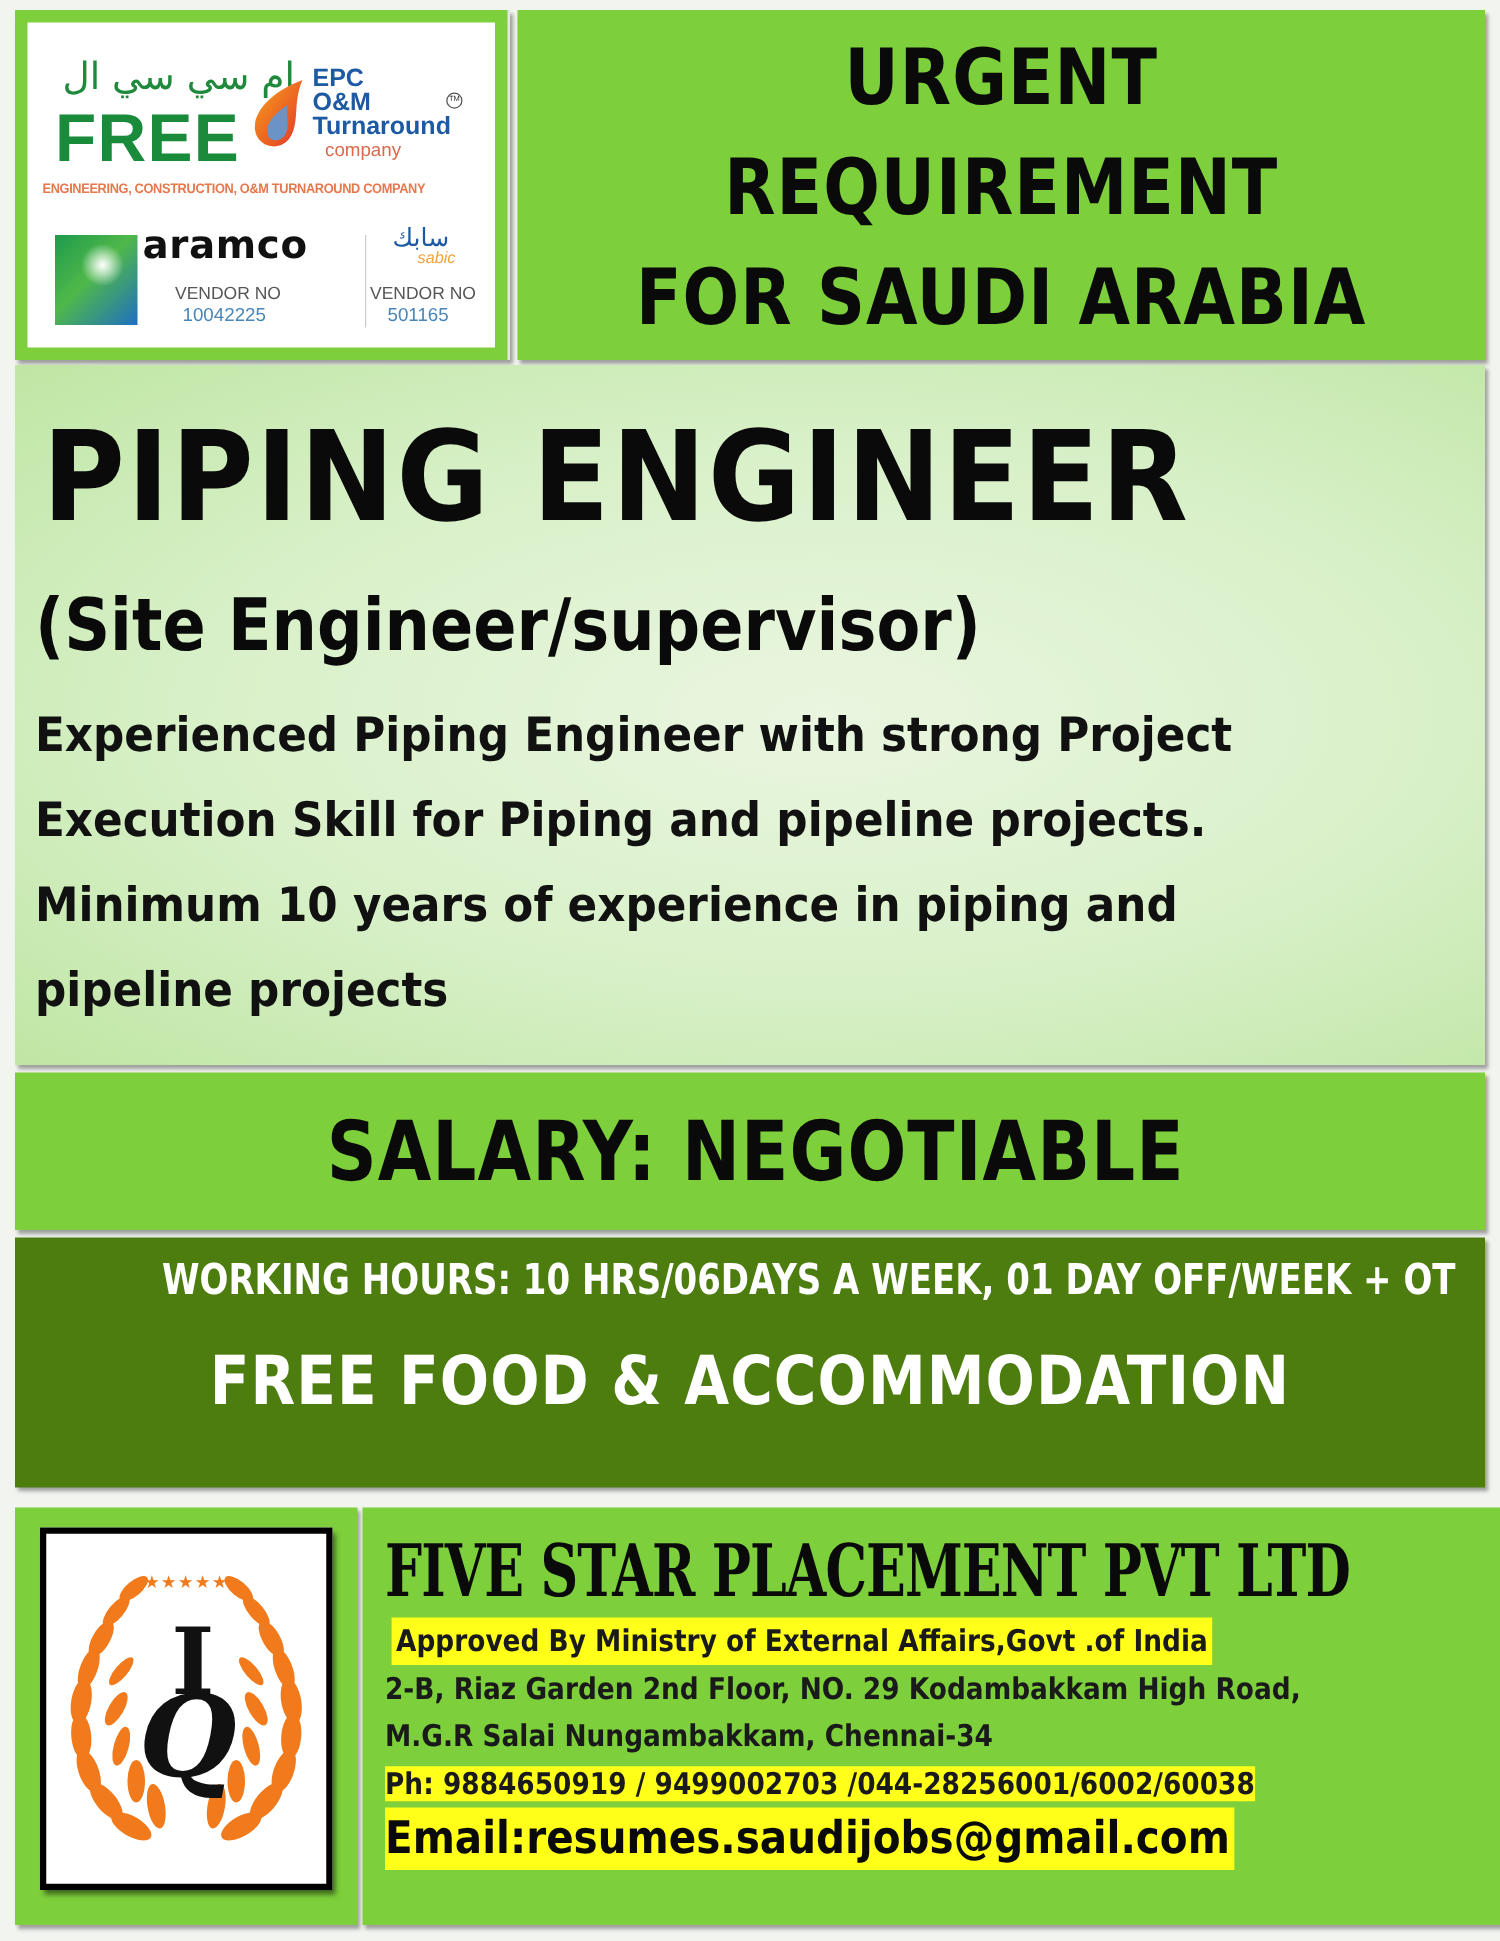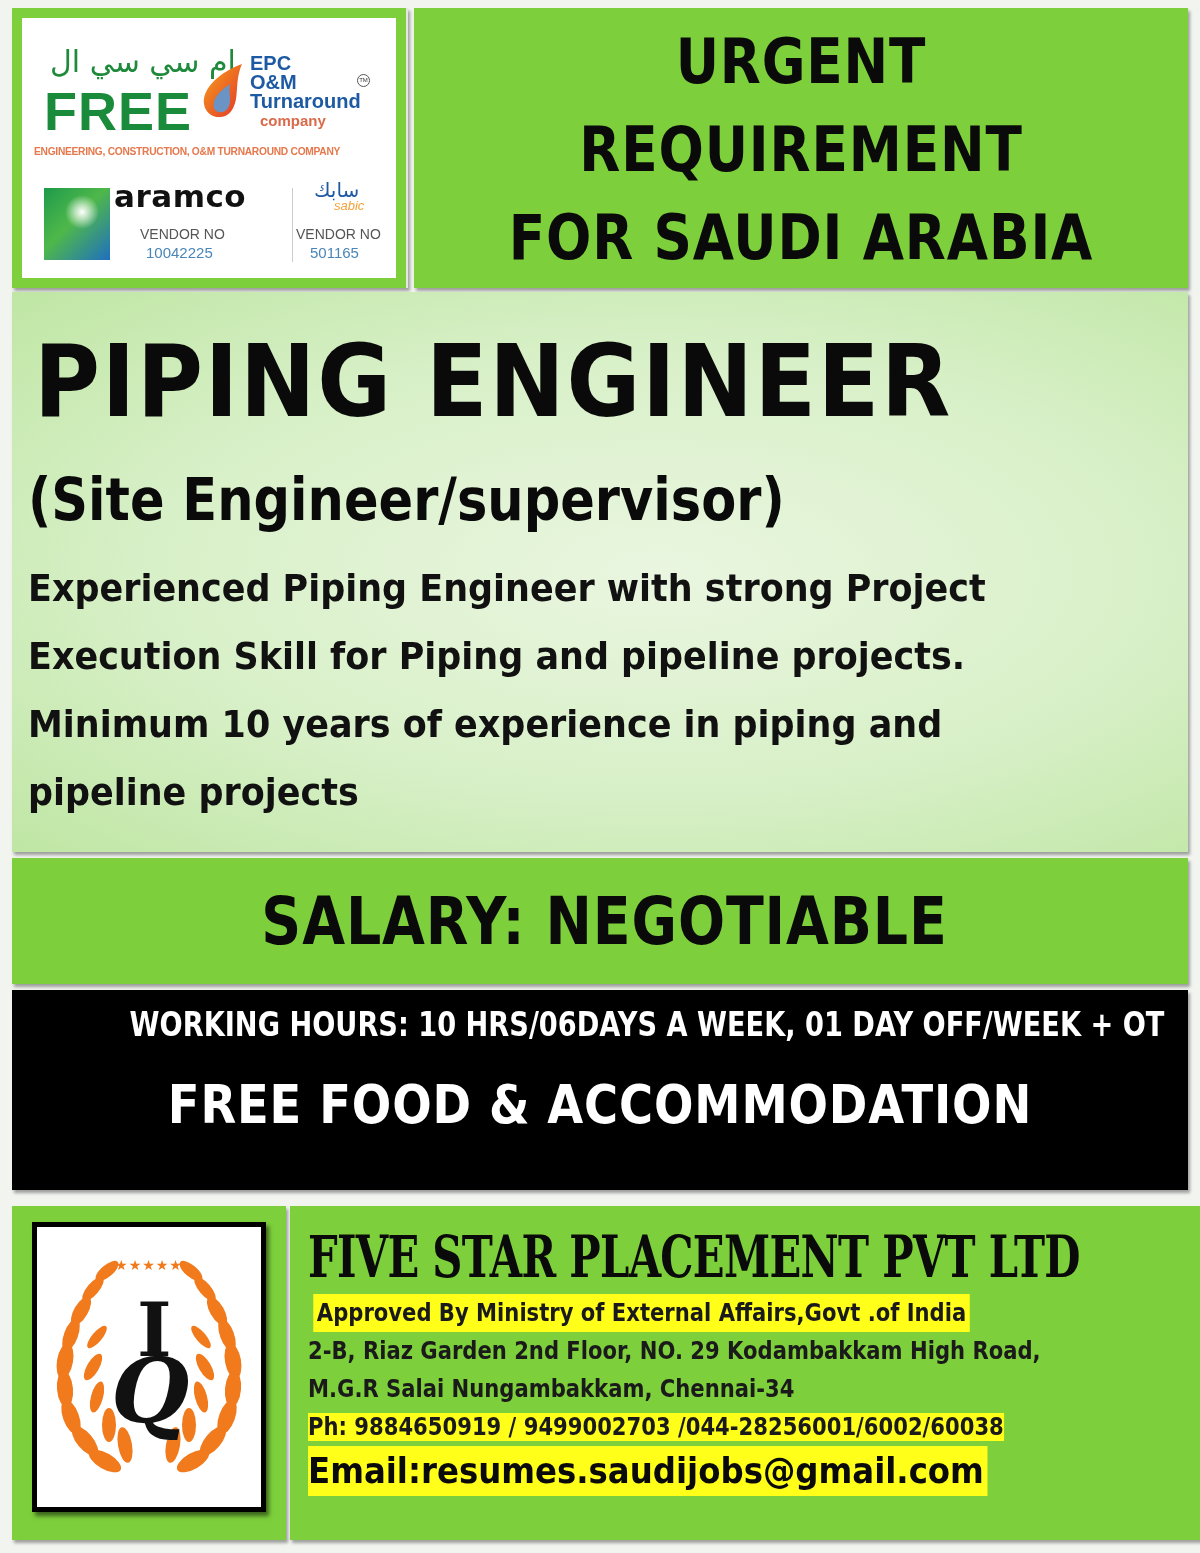--- a/index.html
+++ b/index.html
@@ -9,21 +9,21 @@
   .panel { position: absolute; box-shadow: 2px 3px 3px rgba(0,0,0,0.35); }
   .green { background: #7dcf3b; }
 
   
   #logo-panel { left: 12px; top: 8px; width: 396px; height: 280px; padding: 10px; border-right: 2px solid #e6e6e6; }
   #logo-box { width: 100%; height: 100%; background: #fff; position: relative; }
   .arabic-mccl { position: absolute; left: 28px; top: 26px; font-family: "DejaVu Sans", sans-serif; font-size: 30px; color: #1f8a3c; direction: rtl; }
   .mccl { position: absolute; left: 22px; top: 62px; font-family: "Liberation Sans", sans-serif; font-weight: bold; font-size: 54px; color: #1a8a3b; letter-spacing: 1px; }
   .flame { position: absolute; left: 178px; top: 44px; width: 44px; height: 60px; }
   .epc { position: absolute; left: 228px; top: 36px; font-weight: bold; color: #1d5aa3; font-size: 20px; line-height: 19px; }
-  .epc .company { color: #d96a4a; font-weight: bold; font-size: 15px; margin-left: 10px; }
+  .epc .company { color: #d96a4a; font-weight: normal; font-size: 15px; margin-left: 10px; }
   .tm { position: absolute; left: 335px; top: 56px; width: 13px; height: 13px; border: 1px solid #555; border-radius: 50%; font-size: 6px; line-height: 11px; text-align: center; color: #333; }
   .tagline { position: absolute; left: 12px; top: 127px; font-weight: bold; font-size: 11px; color: #e5784c; letter-spacing: -0.3px; transform: scaleX(0.93); transform-origin: left; white-space: nowrap; }
   .aramco-icon { position: absolute; left: 22px; top: 170px; width: 66px; height: 72px; background: linear-gradient(135deg,#1e9a4b 0%, #4fb84a 45%, #1f6fc0 100%); overflow: hidden; }
   .aramco-icon::before { content: ""; position: absolute; left: 18px; top: 4px; width: 40px; height: 40px; background: radial-gradient(circle, #ffffff 0%, rgba(255,255,255,0.6) 25%, rgba(255,255,255,0) 60%); }
   .aramco-word { position: absolute; left: 92px; top: 160px; font-family: "DejaVu Sans", sans-serif; font-size: 31px; font-weight: bold; color: #111; letter-spacing: 0.5px; }
   .vendor-label { position: absolute; font-size: 14px; color: #555; }
   .vendor-num { position: absolute; font-size: 15px; font-weight: normal; color: #4a86b8; }
   .divider-v { position: absolute; left: 270px; top: 170px; width: 1px; height: 74px; background: #ccc; }
   .sabic-ar { position: absolute; left: 292px; top: 160px; font-family: "DejaVu Sans", sans-serif; font-size: 20px; color: #1d5aa3; }
   .sabic-en { position: absolute; left: 312px; top: 180px; font-size: 13px; color: #f2a23a; font-style: italic; font-weight: normal; }
@@ -36,21 +36,21 @@
   #job-panel { left: 12px; top: 292px; width: 1176px; height: 560px; background: radial-gradient(ellipse at 55% 50%, #eaf6e0 0%, #d8f0c8 55%, #bfe6a4 100%); }
   .job-title { position: absolute; left: 22px; top: 30px; font-family: "DejaVu Sans", sans-serif; font-weight: bold; font-size: 100px; color: #0a0a0a; transform: scaleX(0.9); transform-origin: left; letter-spacing: 2px; line-height: 120px; }
   .job-subtitle { position: absolute; left: 16px; top: 168px; font-family: "DejaVu Sans", sans-serif; font-weight: bold; font-size: 58px; color: #0a0a0a; transform: scaleX(0.88); transform-origin: left; line-height: 80px; }
   .job-desc { position: absolute; left: 16px; top: 262px; width: 1150px; font-family: "DejaVu Sans", sans-serif; font-weight: bold; font-size: 38px; line-height: 68px; color: #111; transform: scaleX(0.92); transform-origin: left; }
 
   
   #salary-panel { left: 12px; top: 858px; width: 1176px; height: 126px; display: flex; align-items: center; justify-content: center; padding-left: 10px; }
   .salary { font-family: "DejaVu Sans", sans-serif; font-weight: bold; font-size: 66px; color: #0a0a0a; transform: scaleX(0.84); letter-spacing: 1px; }
 
   
-  #benefits-panel { left: 12px; top: 990px; width: 1176px; height: 200px; background: #000000; text-align: center; }
+  #benefits-panel { left: 12px; top: 990px; width: 1176px; height: 200px; background: #4d7c0f; text-align: center; }
   .hours { position: absolute; left: 0; right: 0; top: 6px; font-family: "DejaVu Sans", sans-serif; font-weight: bold; font-size: 34px; color: #fff; transform: scaleX(0.8); line-height: 56px; white-space: nowrap; }
   .perks { position: absolute; left: 0; right: 0; top: 80px; font-family: "DejaVu Sans", sans-serif; font-weight: bold; font-size: 54px; color: #fff; transform: scaleX(0.86); line-height: 70px; letter-spacing: 1px; white-space: nowrap; }
 
   
   #footer-logo-panel { left: 12px; top: 1206px; width: 274px; height: 334px; padding: 16px 16px; }
   #footer-logo-box { width: 234px; height: 290px; margin-left: 4px; background: #fff; border: 5px solid #000; box-shadow: 3px 4px 4px rgba(0,0,0,0.5); position: relative; overflow: hidden; }
   .stars { position: absolute; left: 0; right: 0; top: 30px; text-align: center; font-size: 14px; color: #f07a1c; letter-spacing: 1px; }
   .iq-letters { position: absolute; left: 70px; top: 60px; width: 90px; height: 140px; font-family: "DejaVu Serif", serif; font-weight: bold; color: #111; }
   .iq-letters .i { position: absolute; left: 30px; top: 0; font-size: 74px; }
   .iq-letters .q { position: absolute; left: 4px; top: 50px; font-size: 90px; font-style: italic; }

